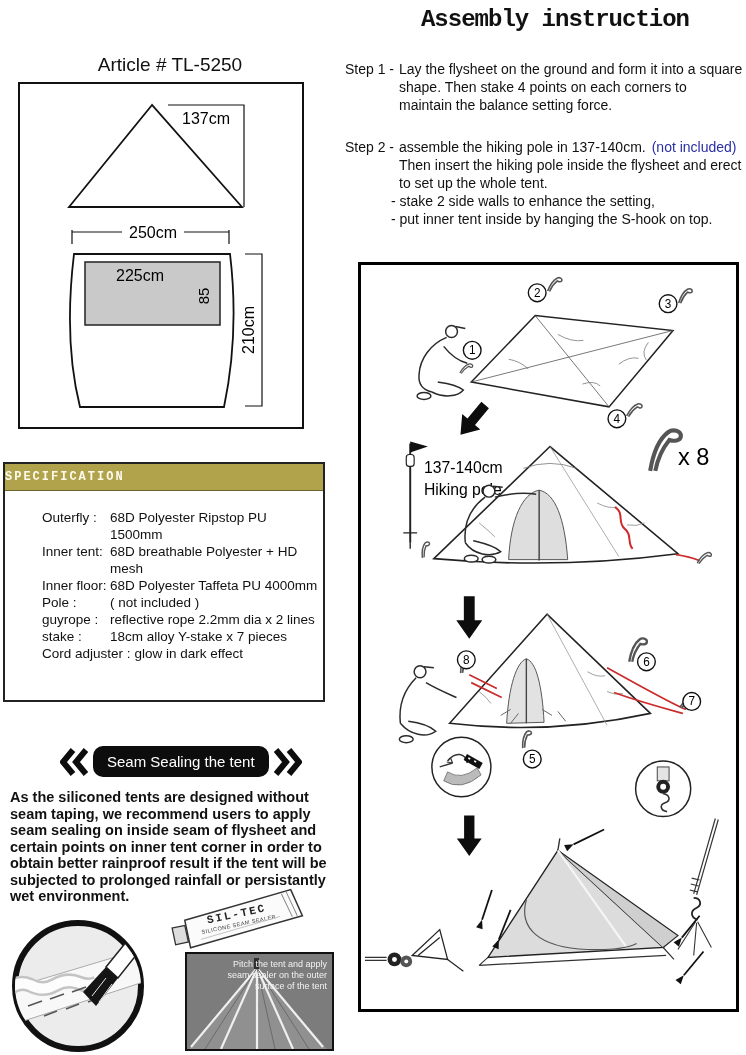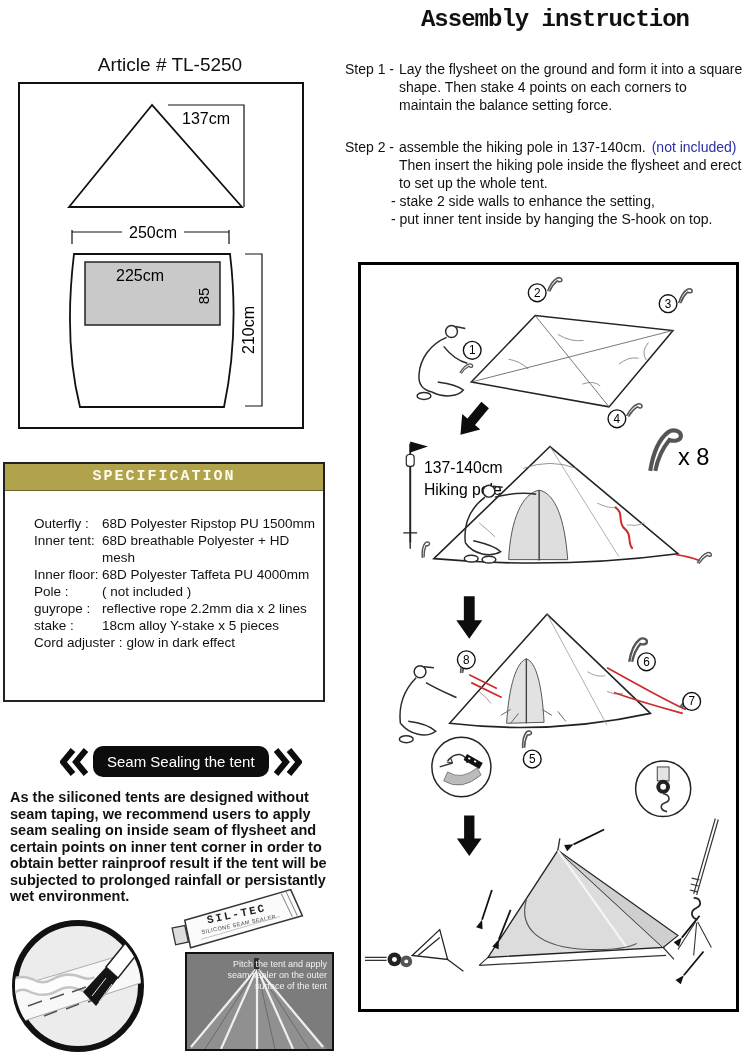--- a/index.html
+++ b/index.html
@@ -8,24 +8,24 @@
   .abs{position:absolute;}
   svg{font-family:"Liberation Sans",sans-serif;}
 
   
   .title{left:0;top:2px;width:340px;text-align:center;font-size:42px;font-weight:bold;
          letter-spacing:-1px;}
   .article{left:0;top:54px;width:340px;text-align:center;font-size:19px;}
   .dim-box{left:18px;top:82px;width:282px;height:343px;border:2px solid #111;}
 
   .spec-box{left:3px;top:462px;width:322px;height:240px;border:2px solid #222;box-sizing:border-box;}
-  .spec-header{height:26px;line-height:26px;text-align:center;background:#b1a24c;
+  .spec-header{height:26px;line-height:26px;text-align:left;background:#b1a24c;
                border-bottom:1px solid #6e6430;color:#fdfbee;
-               font-family:"Liberation Mono",monospace;font-weight:bold;font-size:15px;letter-spacing:2px;}
-  .spec-body{padding:24px 0 0 29px;font-size:13.5px;}
+               font-family:"Liberation Mono",monospace;font-weight:bold;font-size:12px;letter-spacing:2px;}
+  .spec-body{padding:18px 0 0 29px;font-size:13.5px;margin-left:8px;}
   .spec-row{display:flex;line-height:17px;}
   .spec-label{min-width:68px;}
   .spec-weight{display:flex;margin-top:6px;line-height:17px;}
   .spec-weight .spec-label{min-width:73px;}
 
   .badge-row{left:60px;top:746px;display:flex;align-items:center;}
   .badge-pill{background:#0d0d0d;color:#fff;border-radius:10px;height:31px;line-height:31px;
               padding:0 14px;font-size:15px;margin:0 5px;}
   .seam-para{left:10px;top:789px;width:324px;font-size:14.5px;font-weight:bold;line-height:16.5px;}
 
@@ -93,21 +93,21 @@
       <div class="spec-row">
           <span class="spec-label">Pole :</span>
           <span>( not included )</span>
         </div>
       <div class="spec-row">
           <span class="spec-label">guyrope :</span>
           <span>reflective rope 2.2mm dia x 2 lines</span>
         </div>
       <div class="spec-row">
           <span class="spec-label">stake :</span>
-          <span>18cm alloy Y-stake x 5 pieces</span>
+          <span>18cm alloy Y-stake x 7 pieces</span>
         </div>
       <div class="spec-row">
           <span>Cord adjuster :</span>
           <span style="margin-left:4px">glow in dark effect</span>
         </div>
     </div>
   </div>
 
   <div class="abs badge-row">
     <svg width="28" height="30" viewBox="0 0 28 30">

